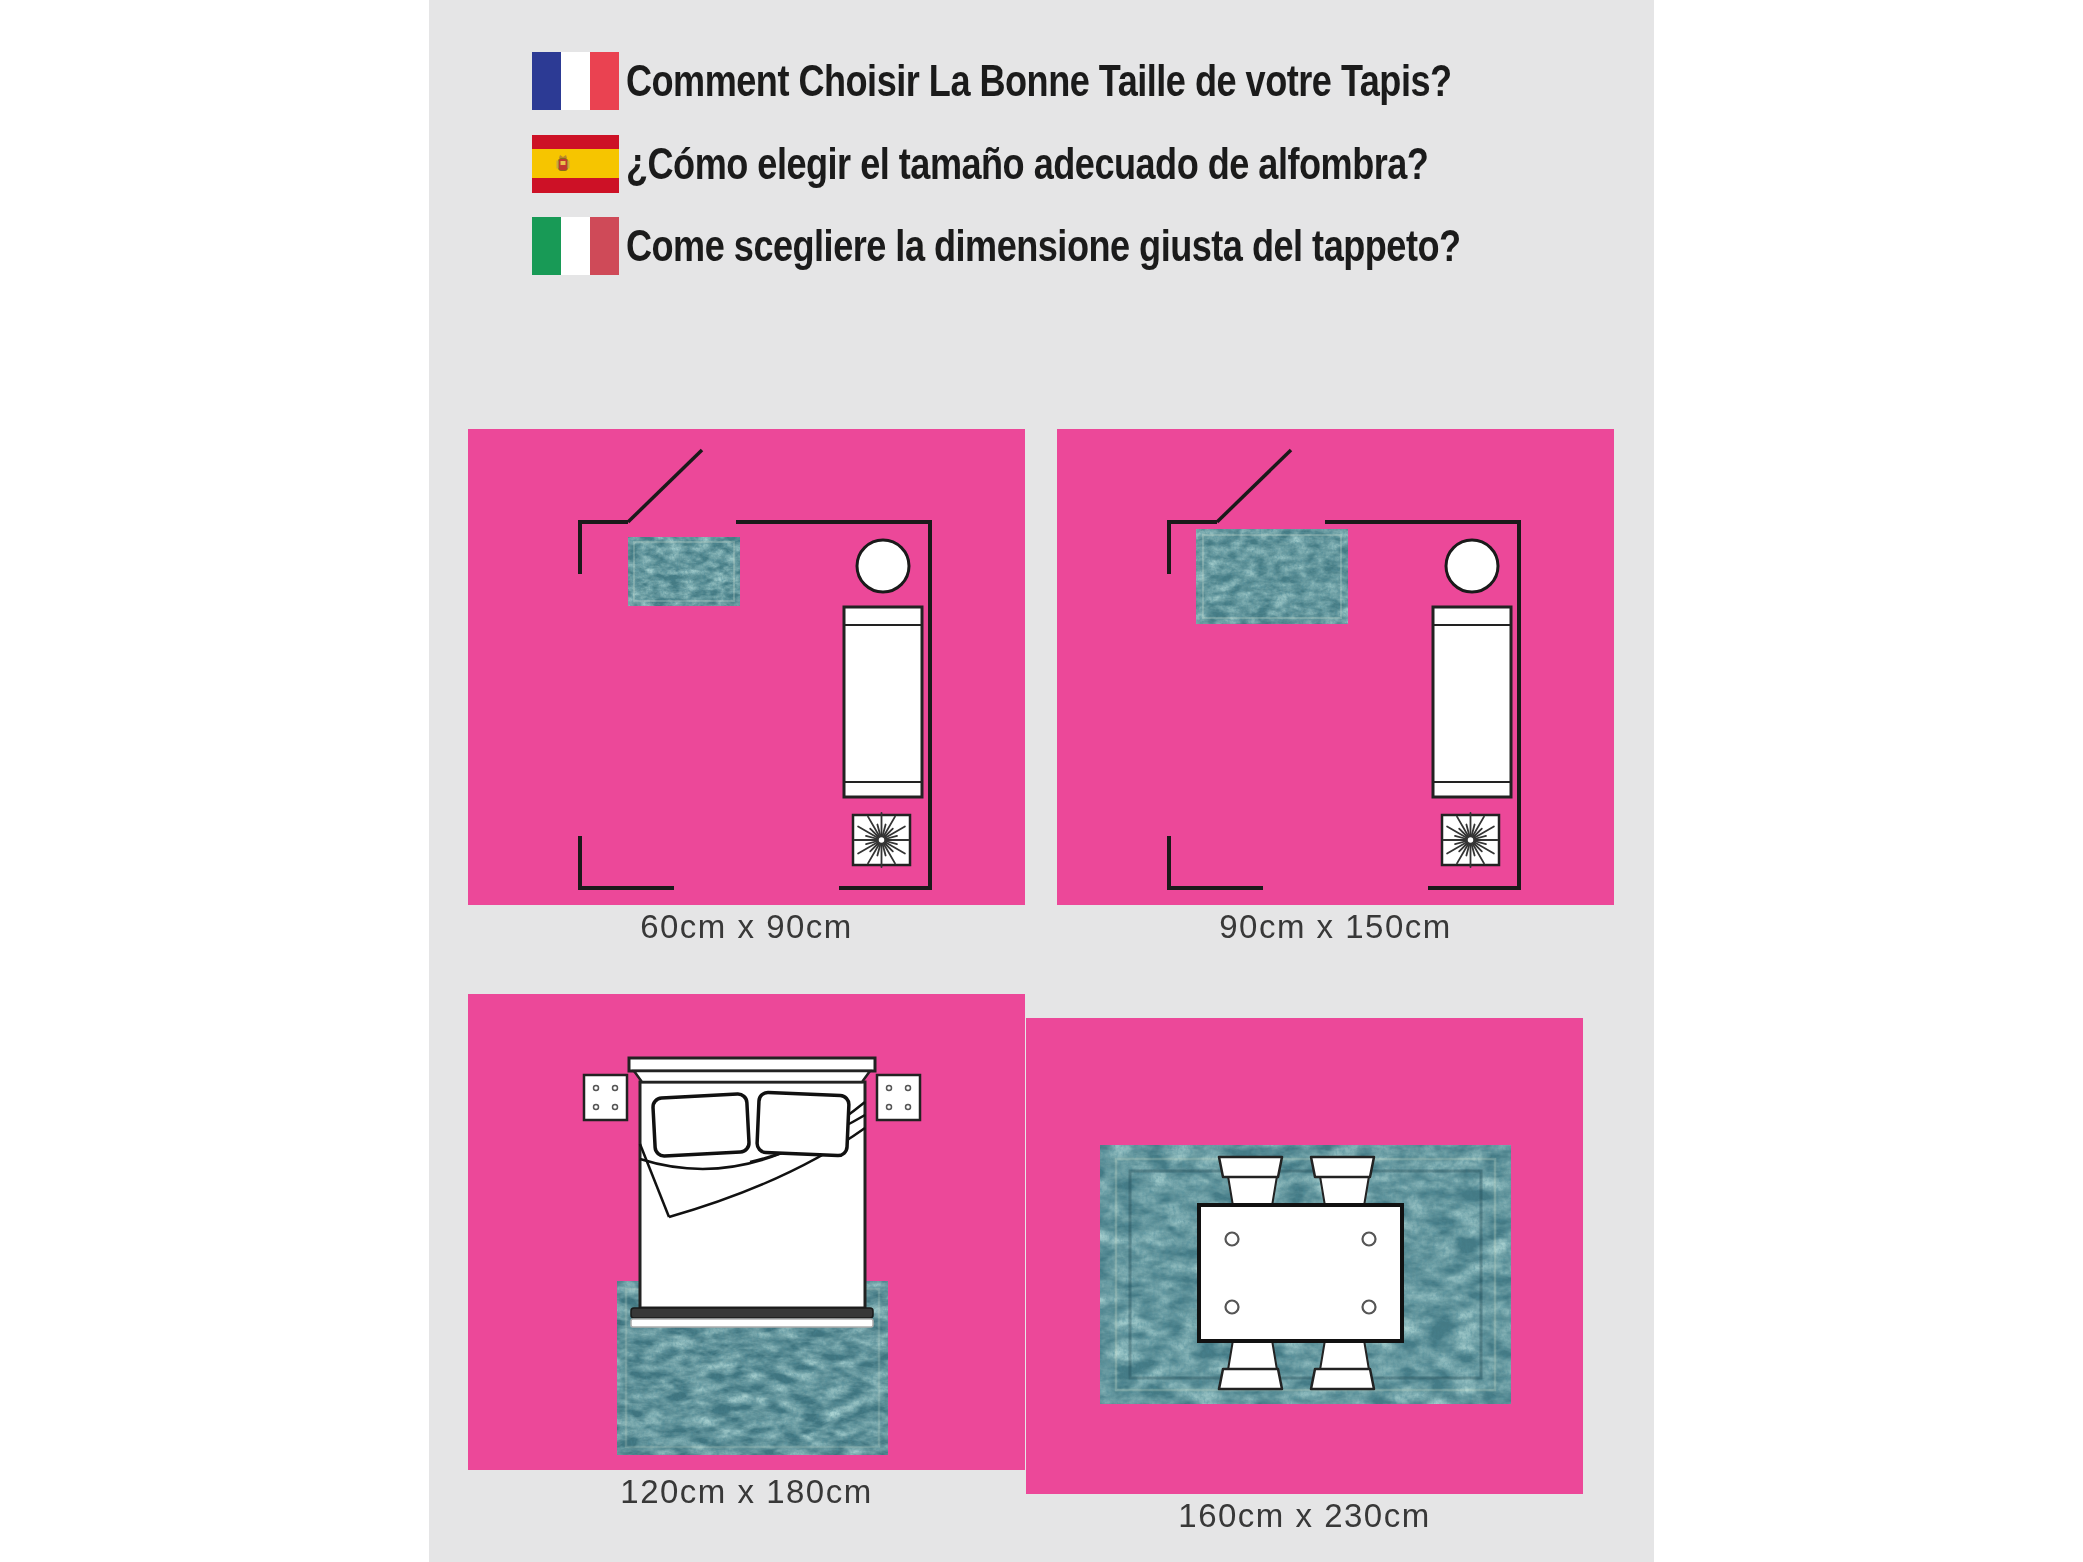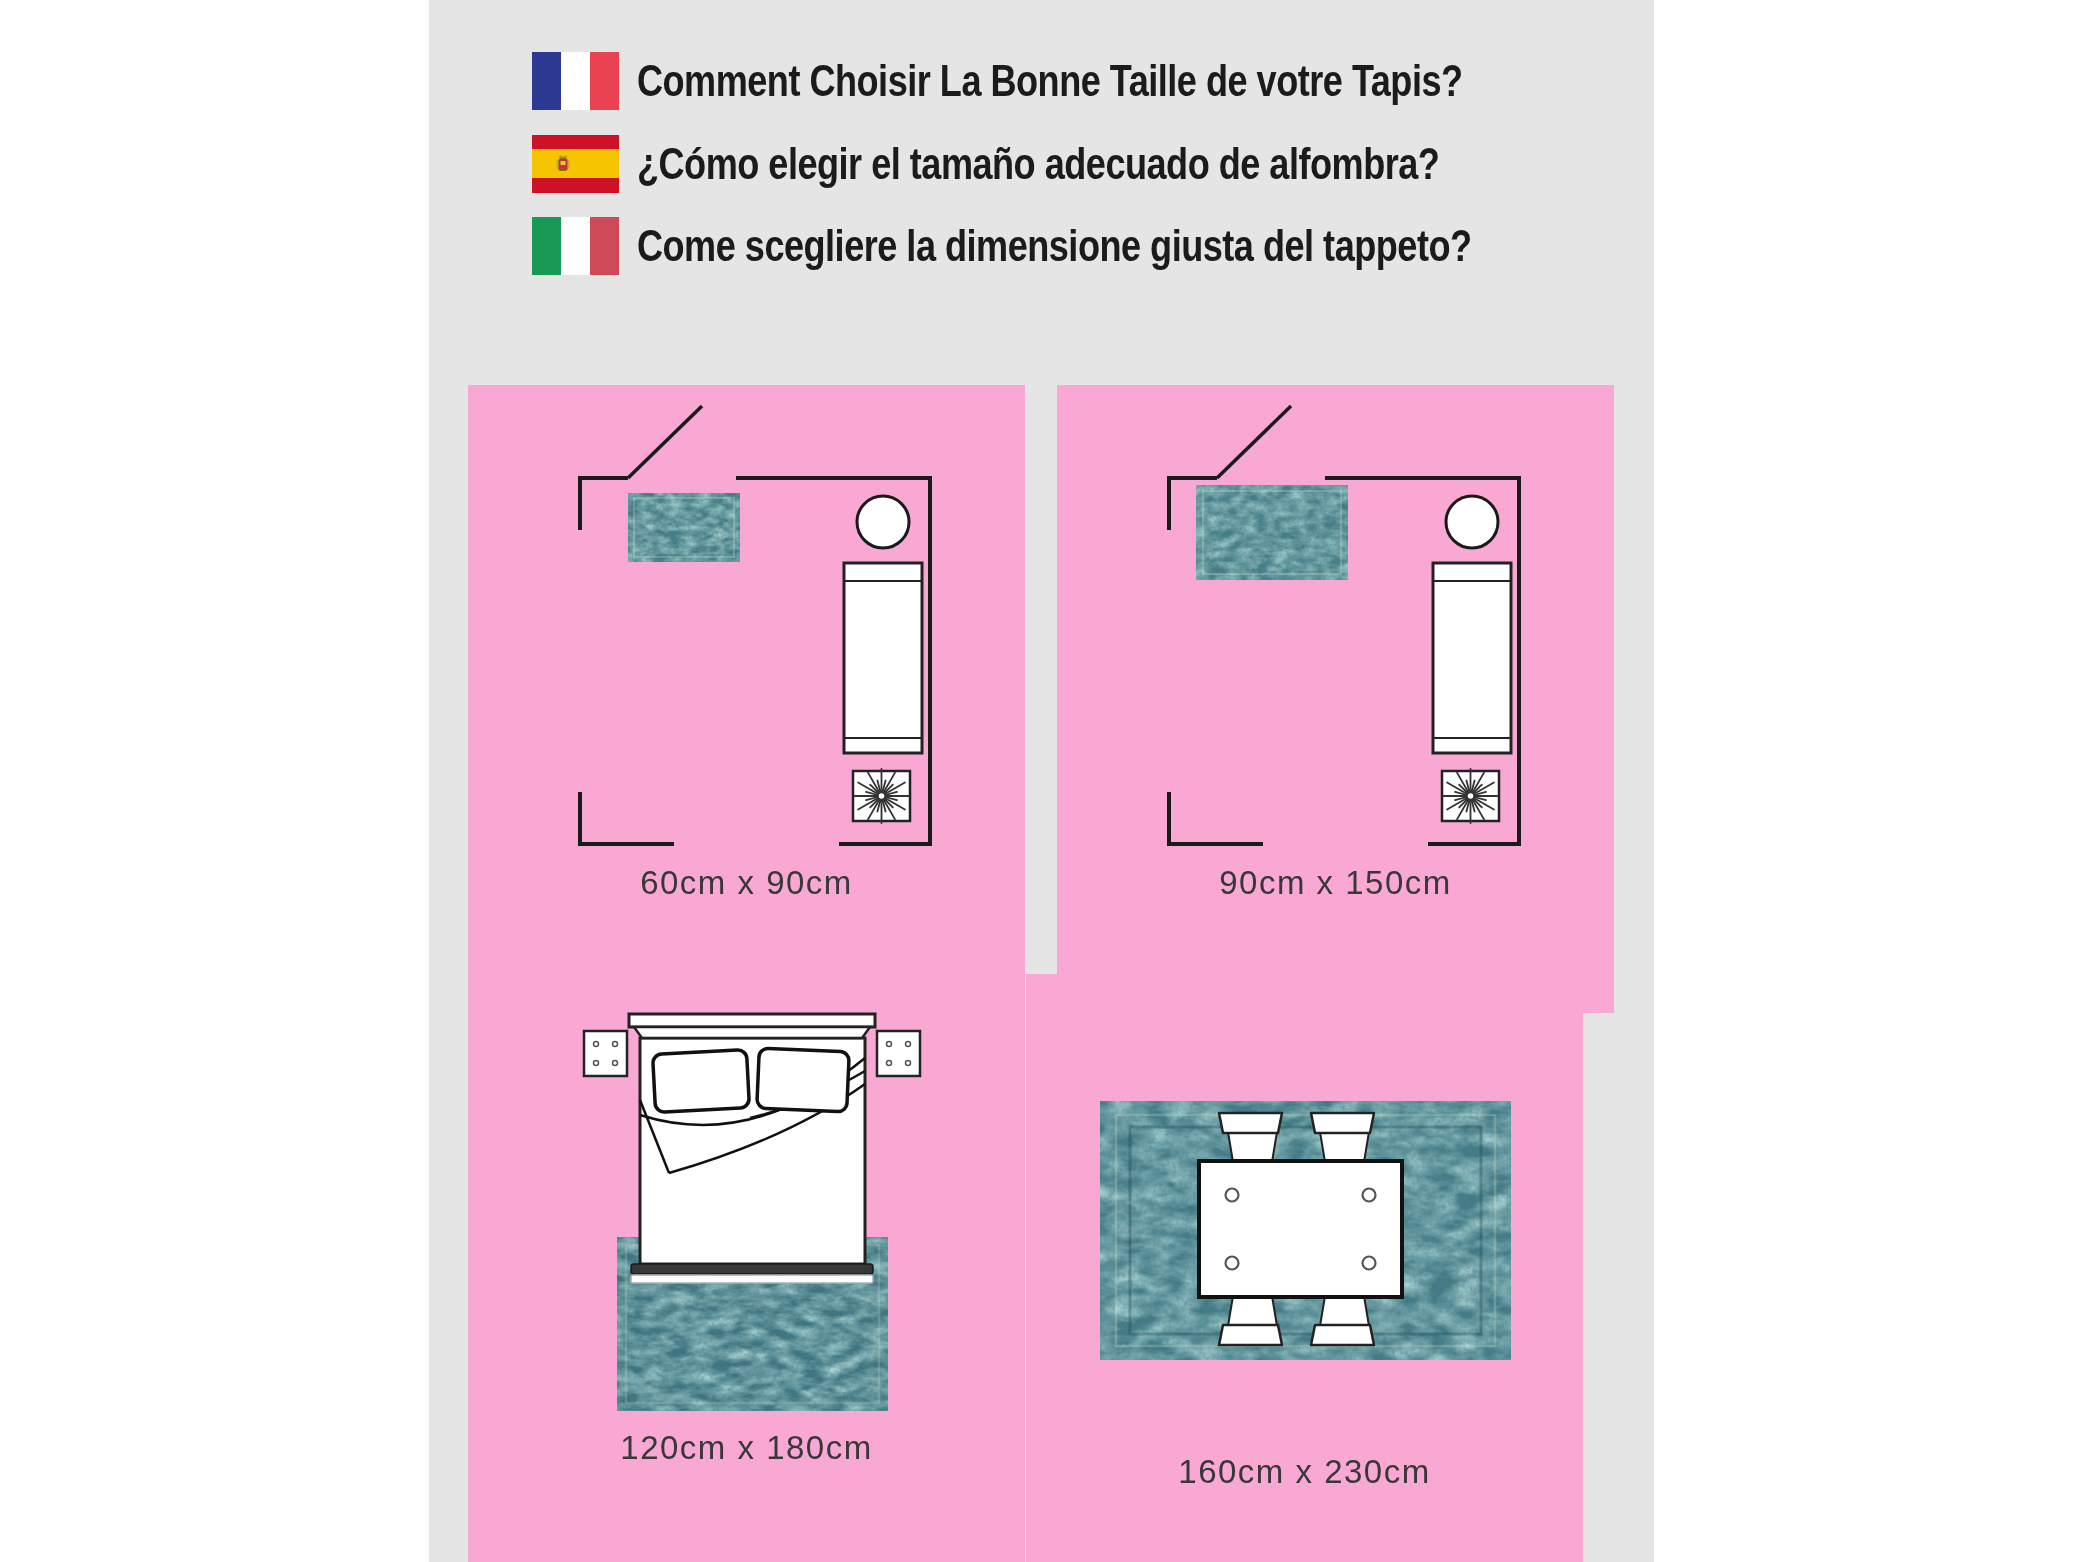--- a/index.html
+++ b/index.html
@@ -1,33 +1,33 @@
 <!DOCTYPE html>
 <html><head>
 <meta charset="utf-8">
 <style>
   html,body{margin:0;padding:0;background:#ffffff;}
   .page{position:relative;width:2083px;height:1562px;background:#ffffff;overflow:hidden;
         font-family:"Liberation Sans",sans-serif;}
   .band{position:absolute;left:429px;top:0;width:1225px;height:1562px;background:#e5e5e6;}
 
   
-  .lang-row{position:absolute;left:103px;height:58px;display:flex;align-items:center;gap:18px;}
+  .lang-row{position:absolute;left:103px;height:58px;display:flex;align-items:center;gap:7px;}
   .r1{top:52px}.r2{top:135px}.r3{top:217px}.r4{top:300px}
   .flag{width:87px;height:58px;flex:0 0 auto;position:relative;}
   .flag-fr{background:linear-gradient(90deg,#2c3a94 0 33.5%,#ffffff 33.5% 66.5%,#ea4251 66.5%);}
   .flag-it{background:linear-gradient(90deg,#189a56 0 33.5%,#ffffff 33.5% 66.5%,#cf4a58 66.5%);}
   .flag-de{background:linear-gradient(180deg,#151515 0 33.4%,#df0f0f 33.4% 66.7%,#f7c500 66.7%);}
   .flag-es{background:linear-gradient(180deg,#cd1126 0 25%,#f6c500 25% 75%,#cd1126 75%);}
   .crest{position:absolute;left:22px;top:19px;}
   .q{font-weight:700;font-size:44px;line-height:1;color:#1b1b1b;white-space:nowrap;
      letter-spacing:-0.6px;transform:scaleX(0.82);transform-origin:left center;}
 
   
-  .panel{position:absolute;width:557px;height:628px;background:#f9a8d4;}
+  .panel{position:absolute;width:557px;height:476px;background:#ec4899;margin-top:44px;}
   .p1{left:39px;top:385px}.p2{left:628px;top:385px}.p3{left:39px;top:950px}.p4{left:597px;top:974px}
   .art{position:absolute;left:0;top:0;width:557px;height:559px;display:block;}
   .caption{position:absolute;left:0;top:479px;width:100%;text-align:center;line-height:38px;
            font-size:33px;letter-spacing:1.5px;color:#383838;}
 </style>
 </head>
 <body>
 
 <div class="page">
   <div class="band">

